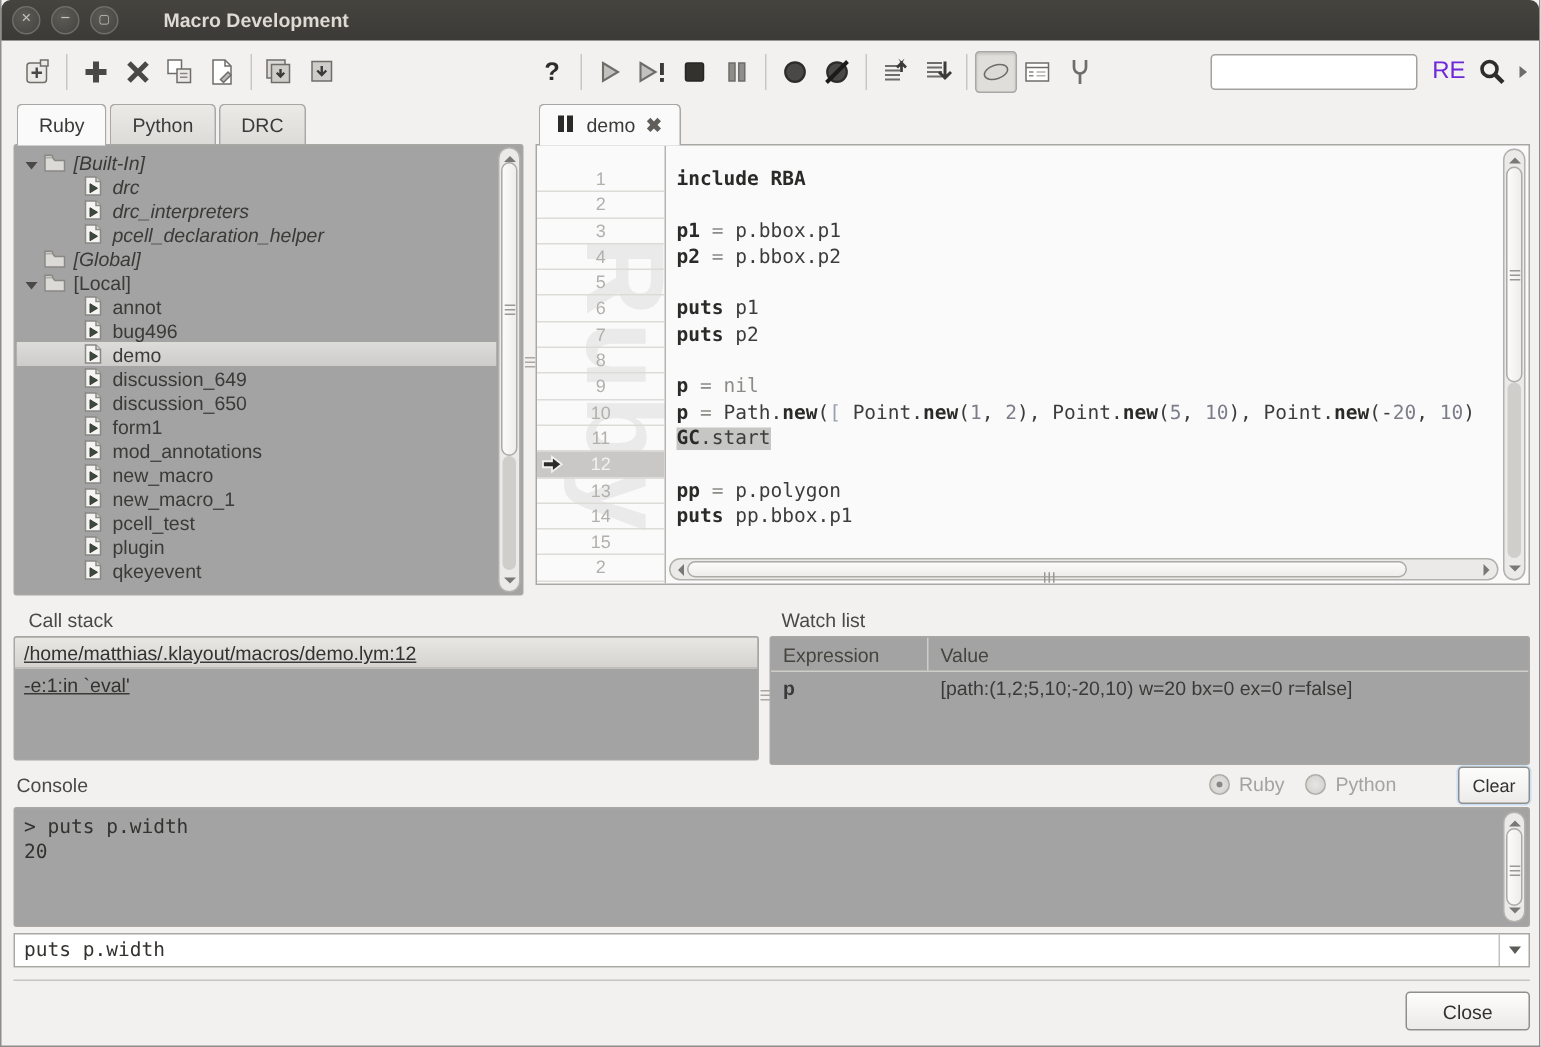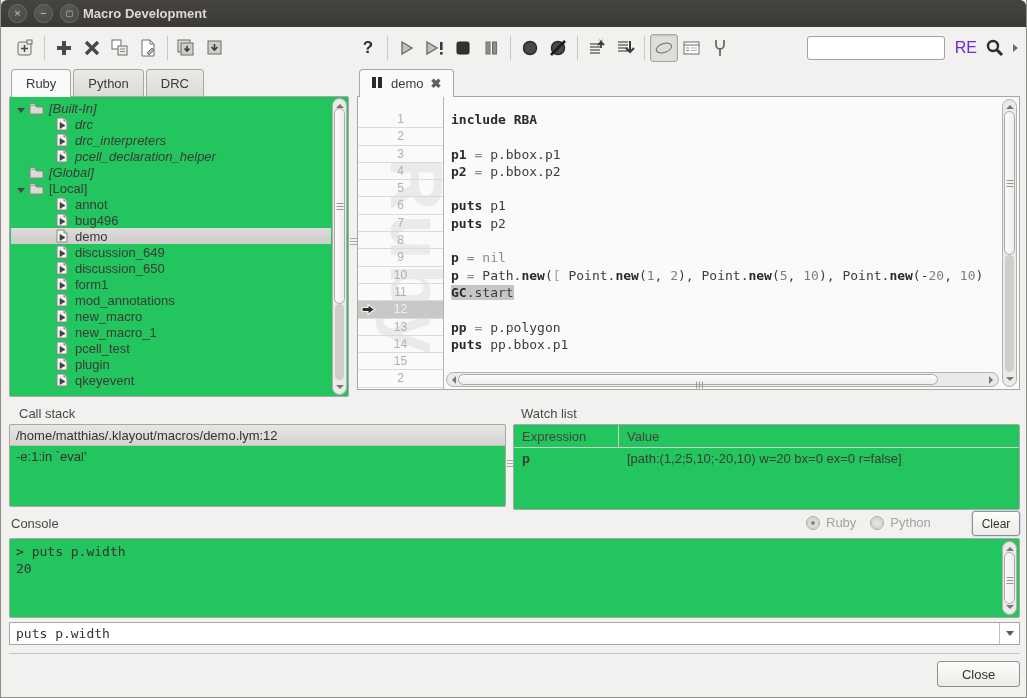--- a/index.html
+++ b/index.html
@@ -4,35 +4,35 @@
 <style>
   * { box-sizing: border-box; margin: 0; padding: 0; }
   html,body { width:1027px; height:698px; }
   body { font-family:"Liberation Sans", sans-serif; font-size:13px; color:#3a3a38; background:#f2f1f0; position:relative; overflow:hidden; }
   #window { position:absolute; inset:0; background:#f2f1f0; border:1px solid #8f8d89; border-top:none; }
 
   
   .titlebar { position:absolute; left:0; top:0; width:100%; height:27px; background:linear-gradient(#45443f,#3b3a36); border-radius:6px 6px 0 0; display:flex; align-items:center; }
   .winbtn { width:19px; height:19px; border-radius:50%; background:radial-gradient(circle at 40% 35%, #5c5b56, #44433f); border:1px solid #6f6e69; margin-left:7px; display:flex; align-items:center; justify-content:center; color:#c6c4bf; font-size:11px; line-height:1; cursor:default; }
   .winbtn span { transform:translateY(-0.5px); }
-  .win-title { color:#dedad3; font-weight:bold; font-size:13px; margin-left:4px; }
+  .win-title { color:#dedad3; font-weight:bold; font-size:13px; margin-left:30px; }
 
   
   .toolbar { position:absolute; left:0; top:27px; width:100%; height:41px; display:flex; align-items:center; }
   .tbtn { width:28px; height:28px; display:flex; align-items:center; justify-content:center; border:1px solid transparent; border-radius:3px; }
   .tbtn.pressed { background:#e0deda; border:1px solid #a9a7a3; box-shadow:inset 0 1px 2px rgba(0,0,0,.15); }
   .tsep { width:1px; height:24px; background:#c9c7c3; margin:0 5px; }
   .help-glyph { font-weight:bold; font-size:17px; color:#2e2d2b; }
   .search-wrap { display:flex; align-items:center; margin-left:auto; margin-right:8px; }
   .search-input { width:138px; height:24px; border:1px solid #a3a19d; border-radius:3px; background:#fff; font-size:13px; padding:0 6px; outline:none; }
   .re-label { margin:0 8px 0 10px; color:#6d28d9; font-size:16px; }
   .ext-arrow { width:0; height:0; border-left:5px solid #6f6d69; border-top:4px solid transparent; border-bottom:4px solid transparent; margin-left:8px; }
 
   
-  .panel-box { background:#22c55e; border:1px solid #a9a7a3; border-radius:2px; }
+  .panel-box { background:#a3a3a3; border:1px solid #a9a7a3; border-radius:2px; }
   .section-label { color:#4a4946; font-size:13px; }
 
   
   .tabs { position:absolute; left:10px; top:69px; display:flex; z-index:3; }
   .tab { height:27px; padding:0 14px; display:flex; align-items:center; font-size:13px; color:#3a3a38; background:linear-gradient(#eceae7,#dddbd7); border:1px solid #a9a7a3; border-bottom:none; border-radius:4px 4px 0 0; margin-right:2px; }
   .tab.active { background:#fbfafa; height:28px; position:relative; z-index:4; }
   .tree-box { position:absolute; left:8px; top:96px; width:340px; height:301px; overflow:hidden; }
   .tree { position:absolute; left:1px; top:3px; right:17px; bottom:1px; overflow:hidden; }
   .trow { height:16px; display:flex; align-items:center; font-size:13px; white-space:nowrap; }
   .trow.sel { background:linear-gradient(#dedcd9,#cecccb); }
@@ -73,21 +73,21 @@
   .codearea { position:absolute; left:87px; top:0; right:28px; bottom:0; padding:2px 0 0 6px; overflow:hidden; }
   .code-line { height:17.3px; line-height:17.3px; font-family:"DejaVu Sans Mono", monospace; font-size:13px; color:#3c3c3c; white-space:pre; }
   .code-line .k { font-weight:bold; color:#2a2a28; }
   .code-line .o { color:#8d8b87; }
   .code-line .n { color:#7b7e8a; }
   .code-line .b { color:#9aa0b0; }
   .code-line .hl { background:#c6c6c4; }
 
   
   .callstack-label { position:absolute; left:18px; top:406px; }
-  .callstack-box { position:absolute; left:8px; top:424px; width:497px; height:83px; overflow:hidden; }
+  .callstack-box { position:absolute; left:8px; top:424px; width:497px; height:83px; overflow:hidden;text-decoration:underline; }
   .cs-row { height:21px; line-height:21px; padding:0 6px; font-size:13px; color:#33322f; white-space:nowrap; }
   .cs-row.sel { background:linear-gradient(#e9e7e4,#d5d3d0); border-bottom:1px solid #c2c0bd; }
   .watch-label { position:absolute; left:520px; top:406px; }
   .watch-box { position:absolute; left:512px; top:424px; width:507px; height:86px; overflow:hidden; }
   .watch-header { display:flex; height:23px; line-height:23px; border-bottom:1px solid #cfcdc9; color:#45443f; }
   .wh-cell { padding:0 8px; }
   .wh-cell.c1 { width:105px; border-right:1px solid #cfcdc9; }
   .watch-row { display:flex; height:22px; line-height:22px; font-size:13px; }
   .w-cell.c1 { width:105px; padding:0 8px; font-weight:bold; }
   .w-cell.c2 { padding:0 8px; }

